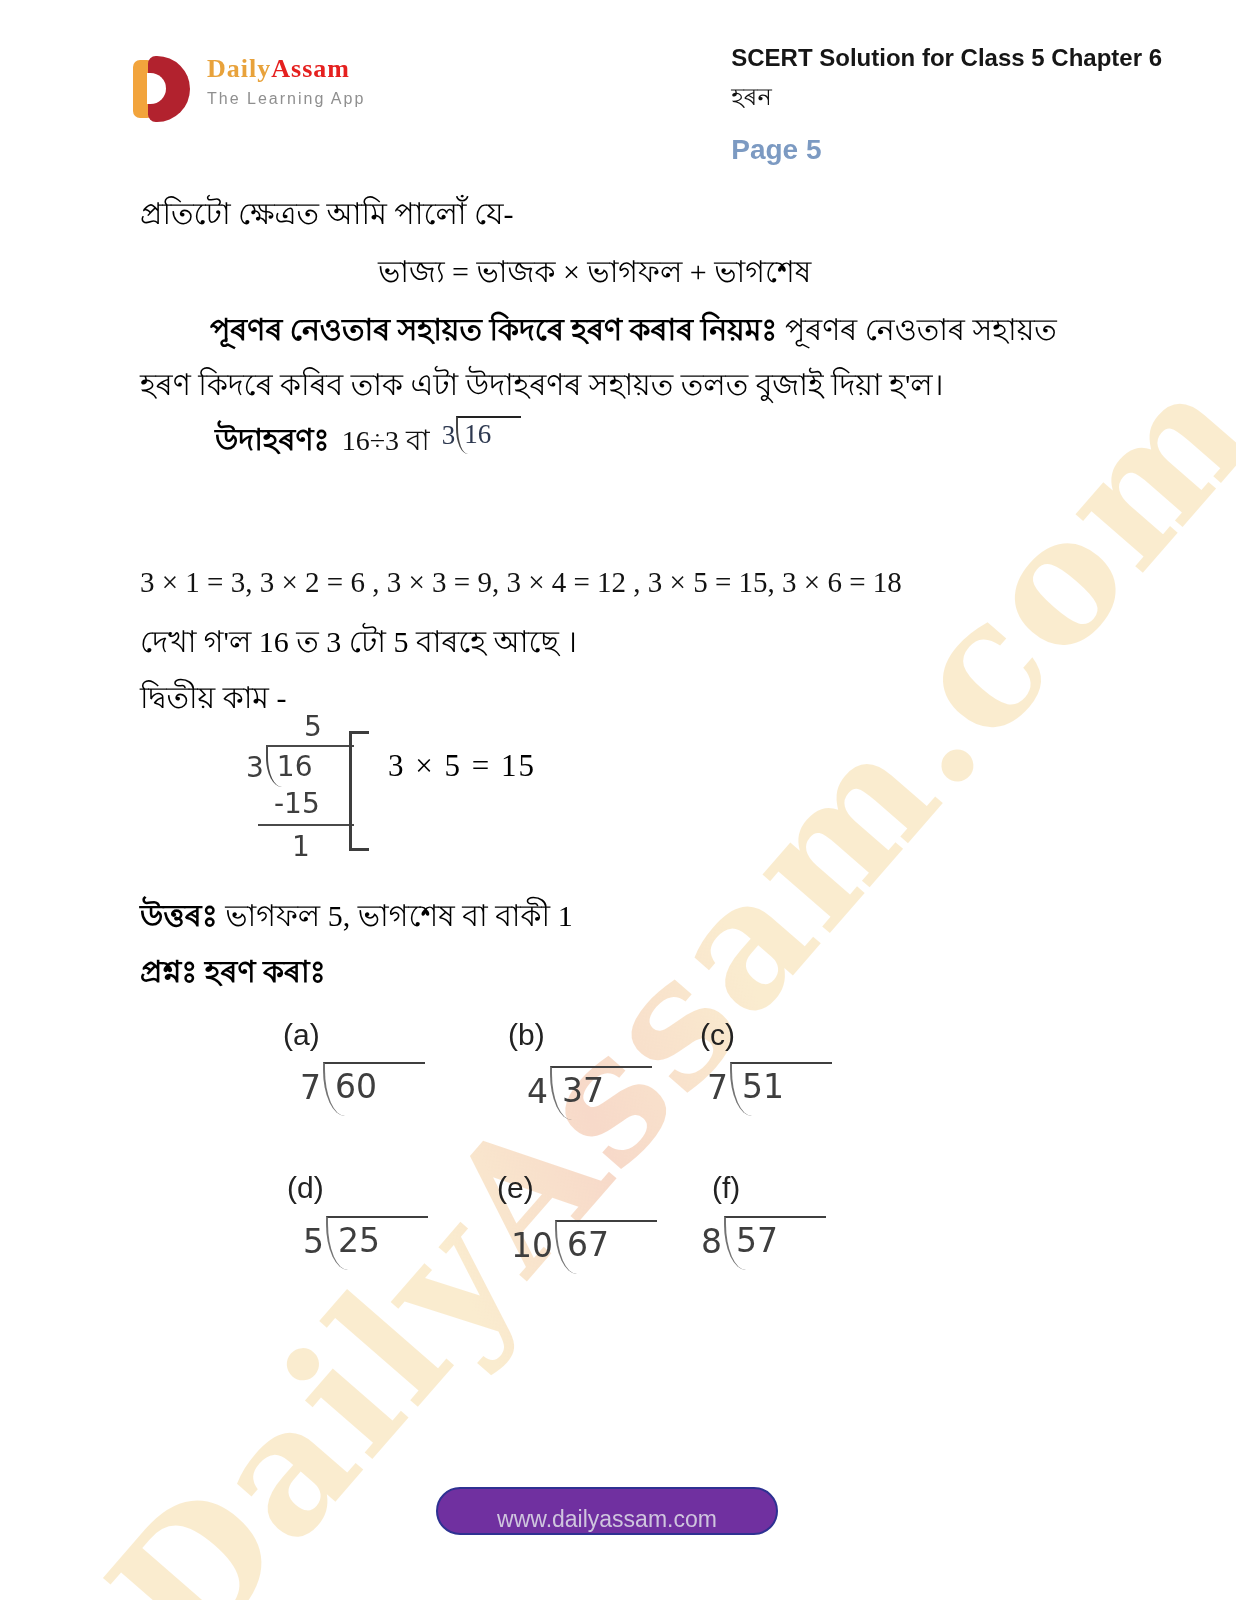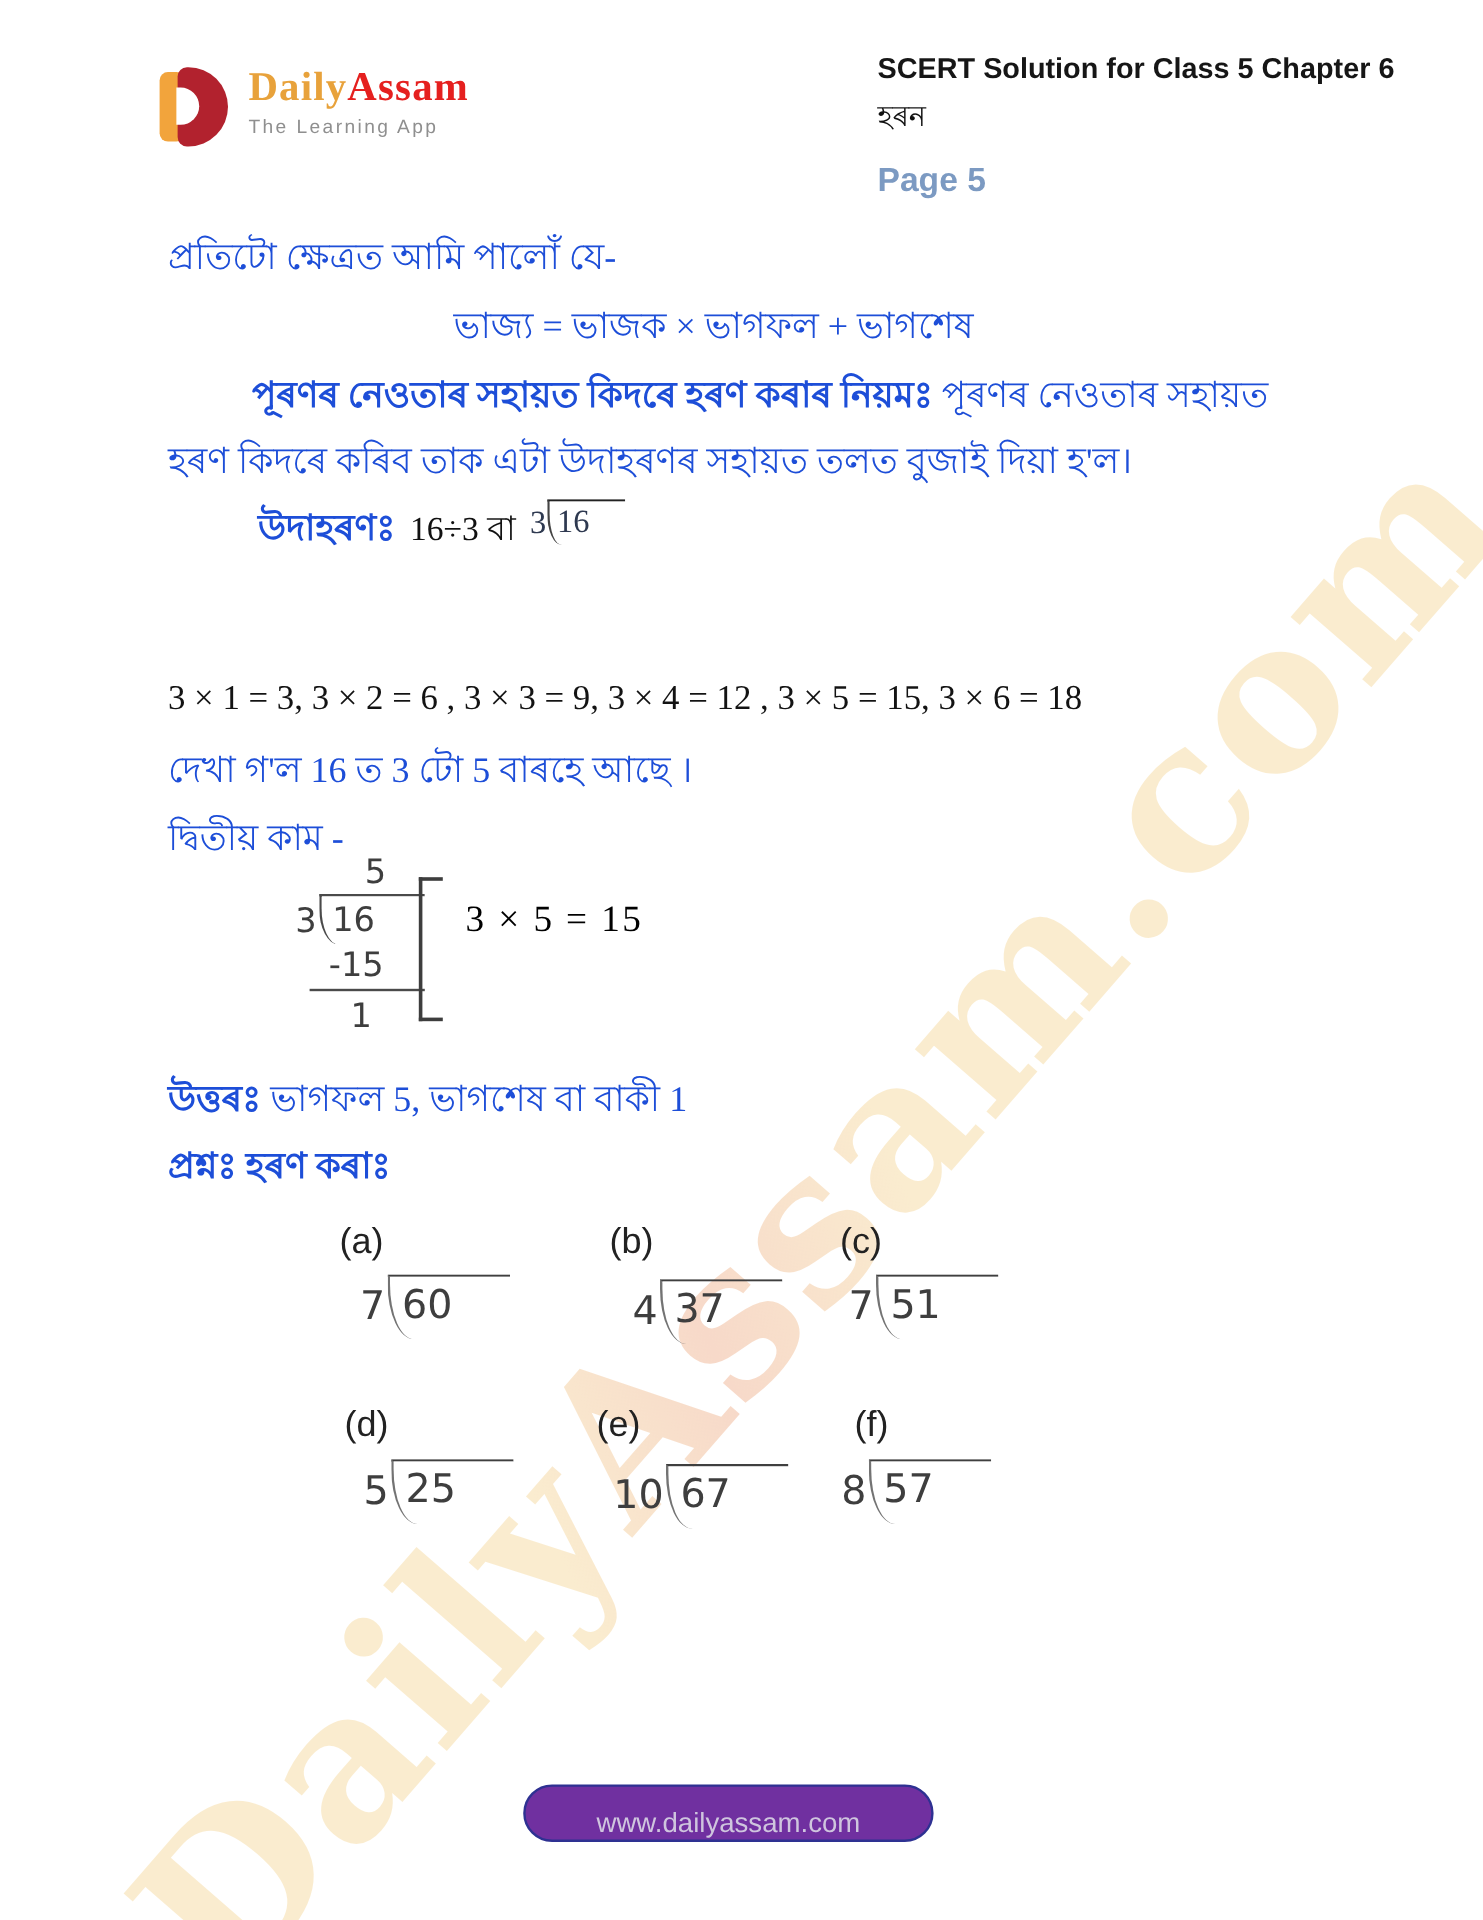--- a/index.html
+++ b/index.html
@@ -20,32 +20,32 @@
     -webkit-background-clip:text; background-clip:text; color:transparent;
   }
 
   
   .logo { left:133px; top:56px; display:flex; align-items:flex-start; gap:14px; }
   .logo-mark { position:relative; width:60px; height:66px; }
   .logo-bar { position:absolute; left:0; top:4px; width:21px; height:58px; background:#F2A43C; border-radius:7px; }
   .logo-dee { position:absolute; left:15px; top:0; width:42px; height:66px; background:#B2222E; border-radius:8px 34px 34px 8px; }
   .logo-dee::after { content:""; position:absolute; left:-1px; top:17px; width:19px; height:31px; background:#fff; border-radius:0 16px 16px 0; }
   .brand { line-height:1; }
-  .brand-row { font-family:"Liberation Serif", serif; font-weight:bold; font-size:34px; letter-spacing:1px; }
+  .brand-row { font-family:"Liberation Serif", serif; font-weight:bold; font-size:26px; letter-spacing:1px; }
   .brand-daily { color:#E8A23B; }
   .brand-assam { color:#E5201F; }
   .tagline { margin-top:9px; font-family:"Liberation Sans", sans-serif; font-weight:normal; font-size:16px; color:#8f8f8f; letter-spacing:2px; }
 
   .head-right { right:74px; top:44px; text-align:left; }
   .head-title { font-family:"Liberation Sans", sans-serif; font-weight:bold; font-size:24px; color:#161616; letter-spacing:0; }
   .head-sub { margin-top:6px; font-size:24px; color:#111; }
   .page-num { margin-top:16px; margin-right:70px; font-family:"Liberation Sans", sans-serif; font-weight:bold; font-size:28px; color:#7c9ac2; }
 
   
-  .bn { font-size:30px; color:#1d4ed8; }
+  .bn { font-size:30px; color:#000000; }
   .bold { font-weight:bold; }
 
   .intro { left:140px; top:190px; }
   .formula { left:378px; top:248px; font-size:30px; }
   .rulepara { left:140px; top:303px; width:950px; line-height:1.82; text-indent:70px; }
   .example { left:215px; top:416px; display:flex; align-items:flex-start; gap:12px; }
   .example-expr { font-size:28px; padding-top:3px; }
   .observe { left:215px; top:512px; }
   .mults { left:140px; top:566px; width:960px; font-family:"Liberation Serif", serif; font-size:29px; color:#131313; }
   .resultline { left:140px; top:618px; }

